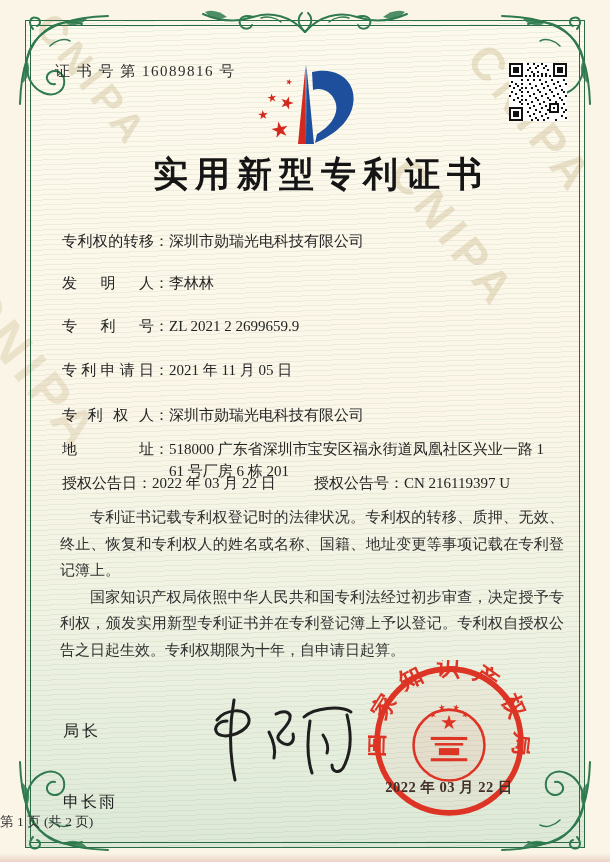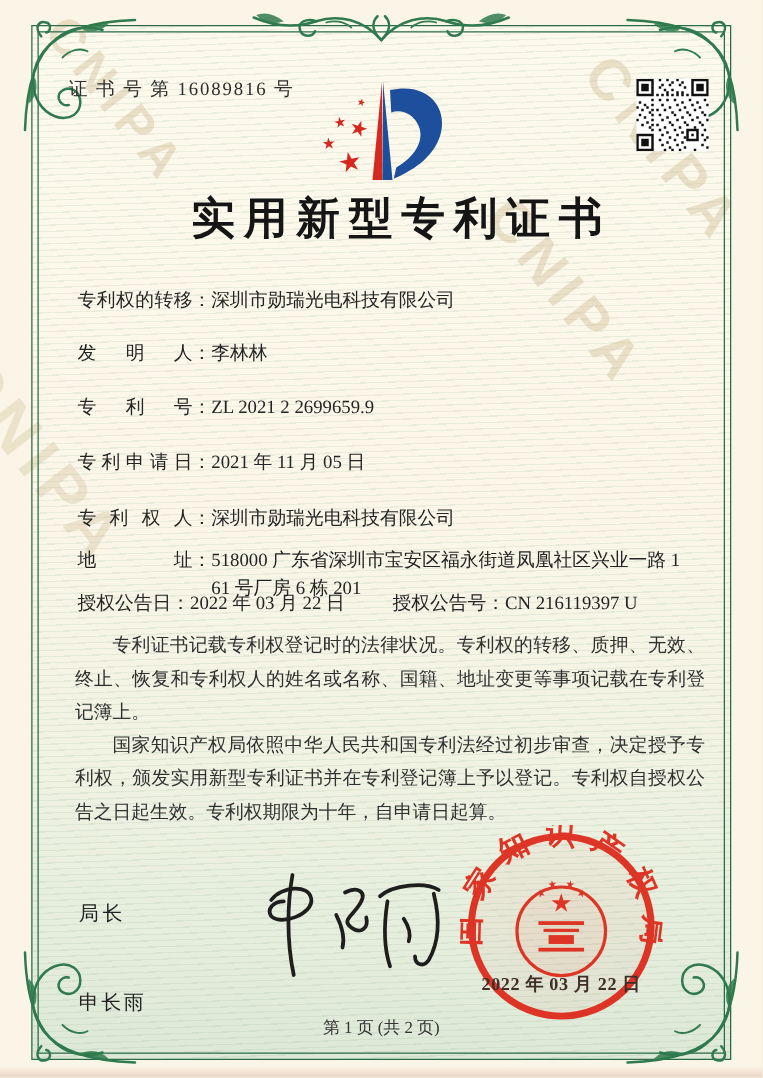--- a/index.html
+++ b/index.html
@@ -51,21 +51,21 @@
   .grant .lb-a{display:inline;color:#242424;}
   .grant .val-a{display:inline;color:#242424;}
   .grant-right{position:absolute;left:252px;top:0;text-align:center;}
   .paras{position:absolute;left:60px;right:46px;top:504px;font-size:15px;line-height:26.5px;text-align:justify;color:#303030;z-index:5;}
   .paras p{margin:0;text-indent:2em;}
   .role{position:absolute;left:63px;top:721px;font-size:16px;letter-spacing:3px;color:#222;z-index:5;}
   .signer{position:absolute;left:63px;top:792px;font-size:16px;letter-spacing:2px;color:#222;z-index:5;}
   .sign{position:absolute;left:204px;top:690px;width:158px;height:102px;z-index:6;}
   .seal{position:absolute;left:368px;top:660px;width:162px;height:162px;z-index:6;opacity:.95;}
   .sealdate{position:absolute;left:364px;top:778px;width:170px;text-align:center;font-size:14.5px;font-weight:bold;letter-spacing:.5px;color:#402f29;z-index:7;}
-  .footer{position:absolute;left:0;right:0;top:813px;text-align:center;font-size:13.5px;color:#333;z-index:5;}
+  .footer{position:absolute;left:0;right:0;top:813px;text-align:left;font-size:13.5px;color:#333;z-index:5;}
   .page::after{content:"";position:absolute;left:0;right:0;bottom:0;height:9px;
     background:linear-gradient(180deg, rgba(0,0,0,0), rgba(213,160,150,0.40));z-index:8;}
 </style>
 </head>
 <body>
 
 <div class="page">
 
   <div class="inner-bg"></div>
 

